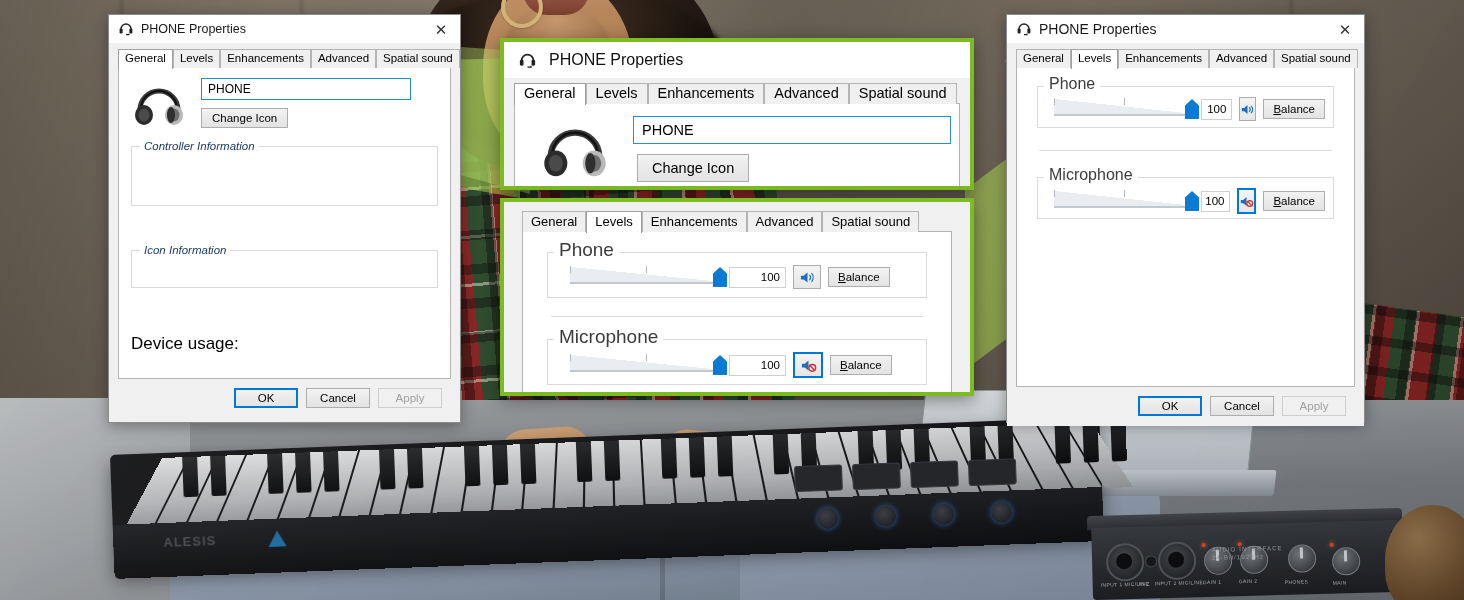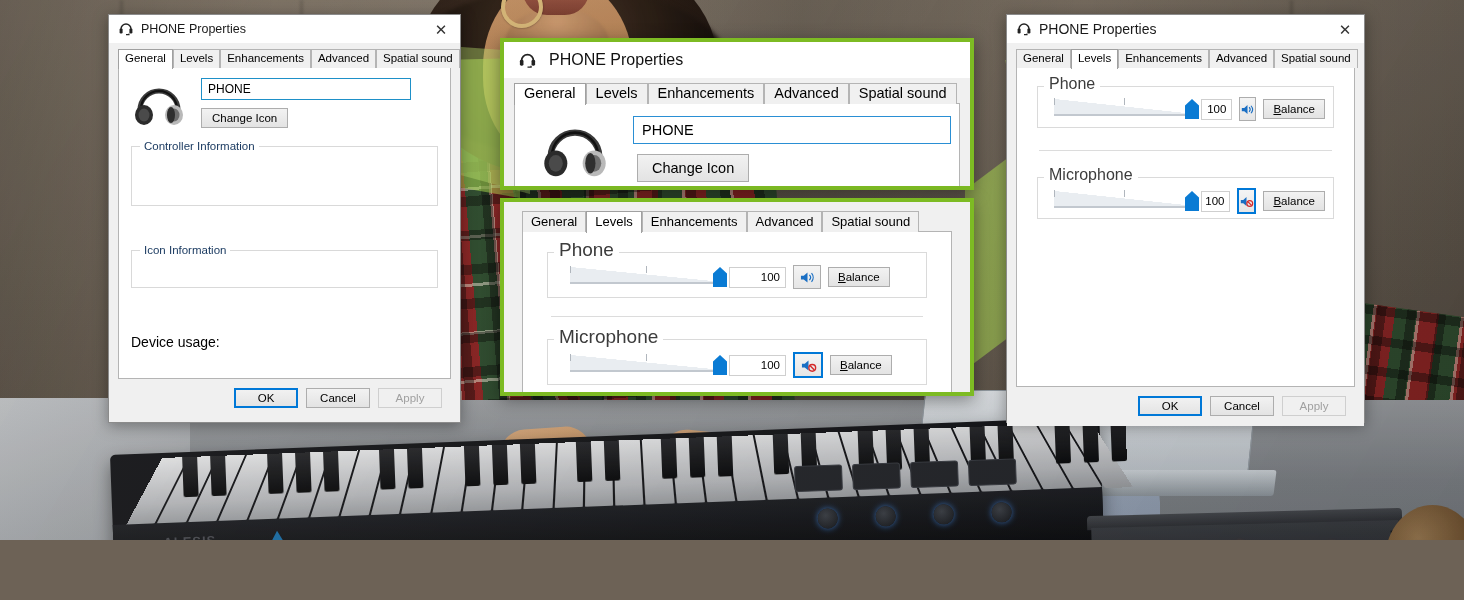--- a/index.html
+++ b/index.html
@@ -1,21 +1,21 @@
 <!DOCTYPE html>
 <html><head>
 <meta charset="utf-8">
 <style>
   html,body{margin:0;padding:0;}
   body{
     width:1464px;height:600px;overflow:hidden;position:relative;
     font-family:"Liberation Sans", sans-serif;
     background:#6d6256;
   }
-  .stage{position:absolute;inset:0;width:1464px;height:540px;overflow:hidden;}
+  .stage{position:absolute;inset:0;width:1464px;height:600px;overflow:hidden;}
 
   
   .photo{position:absolute;inset:0;overflow:hidden;background:#6b6055;}
   .wall{position:absolute;left:0;top:0;width:1464px;height:470px;
     background:
       linear-gradient(100deg, rgba(0,0,0,.22) 0%, rgba(0,0,0,0) 18%, rgba(255,255,255,.05) 33%, rgba(0,0,0,.14) 52%, rgba(0,0,0,0) 70%, rgba(0,0,0,.18) 100%),
       linear-gradient(#7a6f62,#6a6054 60%,#5e5449);}
   .wall-seam{position:absolute;width:3px;height:470px;background:rgba(0,0,0,.16);filter:blur(1.5px);}
 
   .person{position:absolute;left:395px;top:-14px;width:350px;height:250px;}
@@ -111,21 +111,21 @@
   .dlg-title .tico{width:16px;height:16px;margin-right:7px;flex:0 0 16px;}
   .dlg-title .ttxt{font-size:12.5px;color:#1a1a1a;flex:1;white-space:nowrap;}
   .dlg-close{width:30px;height:24px;display:flex;align-items:center;justify-content:center;color:#333;font-size:15px;line-height:1;cursor:pointer;}
   .dlg-body{background:#f0f0f0;padding:6px 9px 0 9px;}
   .tabs{display:flex;align-items:flex-end;gap:0;height:19px;position:relative;z-index:2;}
   .tab{font-size:11.5px;padding:2px 6px 3px 6px;border:1px solid #b4b4b4;border-bottom:none;background:#f0f0f0;
     color:#000;white-space:nowrap;cursor:pointer;line-height:13px;}
   .tab.active{background:#fff;border-color:#a0a0a0;position:relative;top:1px;padding-bottom:4px;z-index:3;}
   .panel{background:#fff;border:1px solid #b4b4b4;margin-top:-1px;position:relative;z-index:1;}
   .grp{border:1px solid #d9d9d9;margin:0;position:relative;}
-  .grp-lbl{position:absolute;top:-7px;left:8px;background:#fff;padding:0 4px;font-size:11.5px;color:#17375e;}
+  .grp-lbl{position:absolute;top:-7px;left:8px;background:#fff;padding:0 4px;font-size:11.5px;color:#17375e;font-style:italic;}
   .btn{background:linear-gradient(#f2f2f2,#e3e3e3);border:1px solid #adadad;font-size:11.5px;
     padding:3px 10px;color:#000;cursor:pointer;font-family:"Liberation Sans",sans-serif;}
   .btn.disabled{color:#a0a0a0;background:#f0f0f0;border-color:#cfcfcf;cursor:default;}
   .btn.focus{border:1px solid #0078d7;box-shadow:0 0 0 1px #0078d7 inset;}
   .txtfld{border:1px solid #1e90c8;background:#fff;font-size:12px;padding:3px 6px;color:#000;outline:none;
     font-family:"Liberation Sans",sans-serif;}
   .udl{text-decoration:underline;}
   .btnrow{display:flex;justify-content:flex-end;gap:8px;padding:9px 9px 10px 9px;}
   .btnrow .btn{min-width:64px;text-align:center;padding:3px 8px;}
 
@@ -357,21 +357,21 @@
 
         <div class="grp" style="margin-top:18px;height:58px;">
           <span class="grp-lbl">Controller Information</span>
         </div>
 
         <div class="grp" style="margin-top:44px;height:36px;">
           <span class="grp-lbl">Icon Information</span>
         </div>
 
         <div style="display:flex;align-items:center;gap:13px;margin-top:46px;">
-          <span style="font-size:14px;">Device usage:</span>
+          <span style="font-size:17px;">Device usage:</span>
         </div>
       </div>
 
       <div class="btnrow">
         <button class="btn focus">OK</button>
         <button class="btn">Cancel</button>
         <button class="btn disabled">Apply</button>
       </div>
     </div>
   </div>

